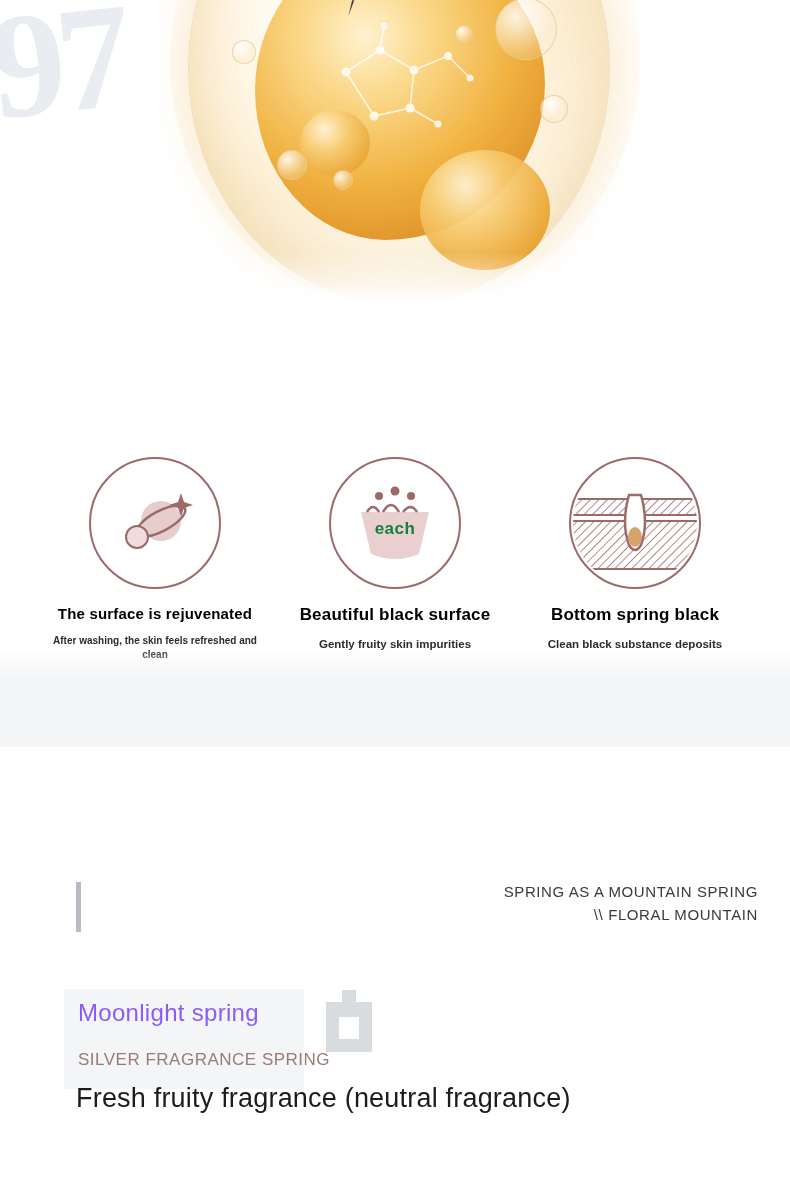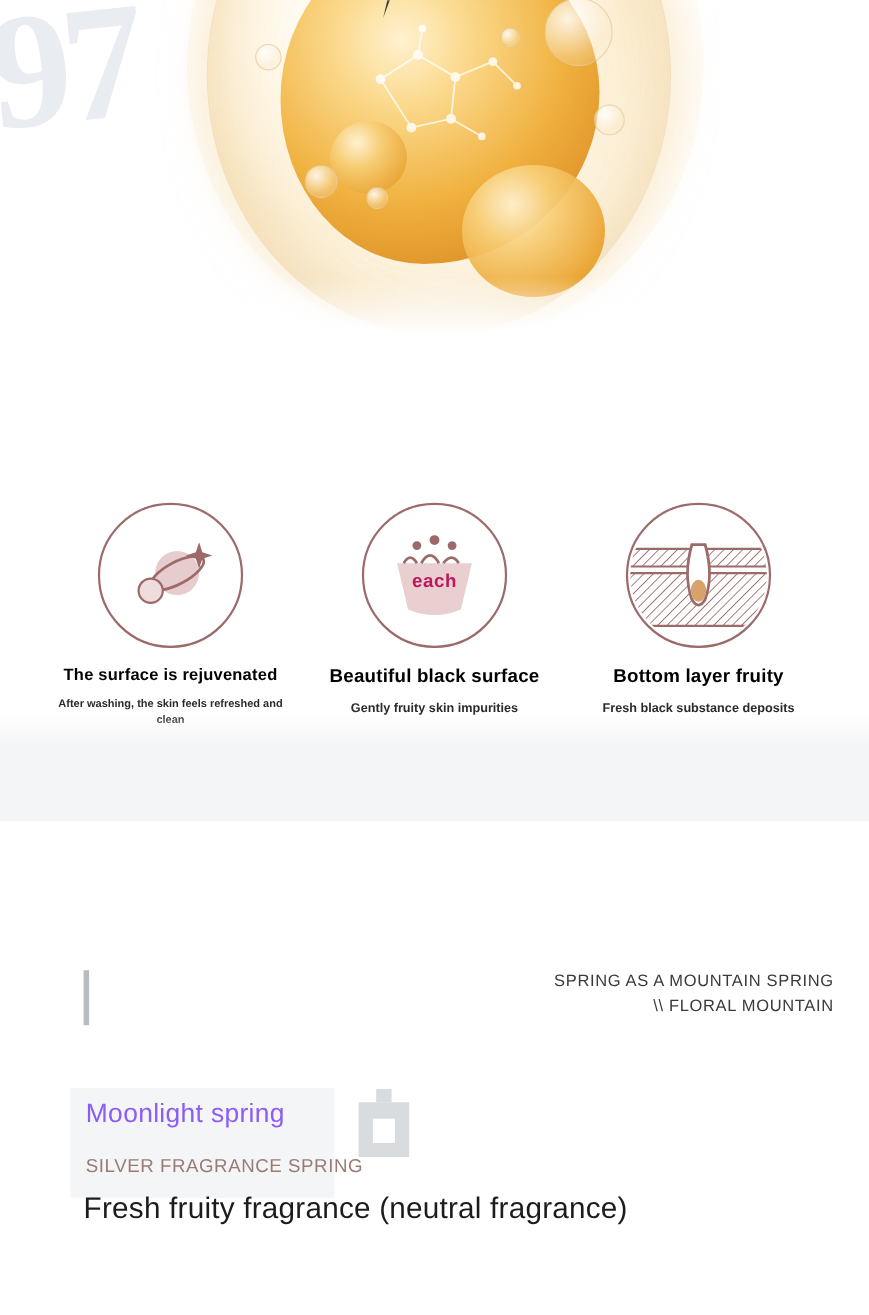--- a/index.html
+++ b/index.html
@@ -184,21 +184,21 @@
   }
   .feature-1 .feature-title { font-size: 15px; font-weight: 700; }
   .feature-1 .feature-sub { font-size: 10px; font-weight: 700; max-width: 215px; margin-left: auto; margin-right: auto;}
   .feature-overlay-text {
     position: absolute;
     top: 60px;
     left: 0;
     width: 100%;
     text-align: center;
     font-size: 17px;
-    color: #be185d;
+    color: #15803d;
     font-weight: 600;
     letter-spacing: 0.5px;
   }
   .features-bottom-band {
     position: absolute;
     left: 0;
     bottom: 0;
     width: 790px;
     height: 68px;
     background: #f4f5f7;
@@ -377,22 +377,22 @@
             <rect x="0" y="62" width="128" height="48" fill="url(#hatch)"></rect>
             <line x1="0" y1="40" x2="128" y2="40" stroke="#9d6a6a" stroke-width="2"></line>
             <line x1="0" y1="56" x2="128" y2="56" stroke="#9d6a6a" stroke-width="2"></line>
             <line x1="0" y1="62" x2="128" y2="62" stroke="#9d6a6a" stroke-width="2"></line>
             <line x1="0" y1="110" x2="128" y2="110" stroke="#9d6a6a" stroke-width="2"></line>
             <path d="M58 36 Q50 64 58 86 Q64 96 70 86 Q78 64 70 36 Z" fill="#ffffff" stroke="#9d6a6a" stroke-width="2.5"></path>
             <ellipse cx="64" cy="78" rx="7" ry="10" fill="#d6a46a"></ellipse>
           </g>
         </svg>
       </div>
-      <div class="feature-title">Bottom layer fruity</div>
-      <div class="feature-sub">Fresh black substance deposits</div>
+      <div class="feature-title">Bottom spring black</div>
+      <div class="feature-sub">Clean black substance deposits</div>
     </div>
 
   </div>
   <div class="features-bottom-band"></div>
 </section>
 
 <section class="fragrance">
   <div class="frag-bar"></div>
   <div class="frag-tagline">
     <div>SPRING AS A MOUNTAIN SPRING</div>

